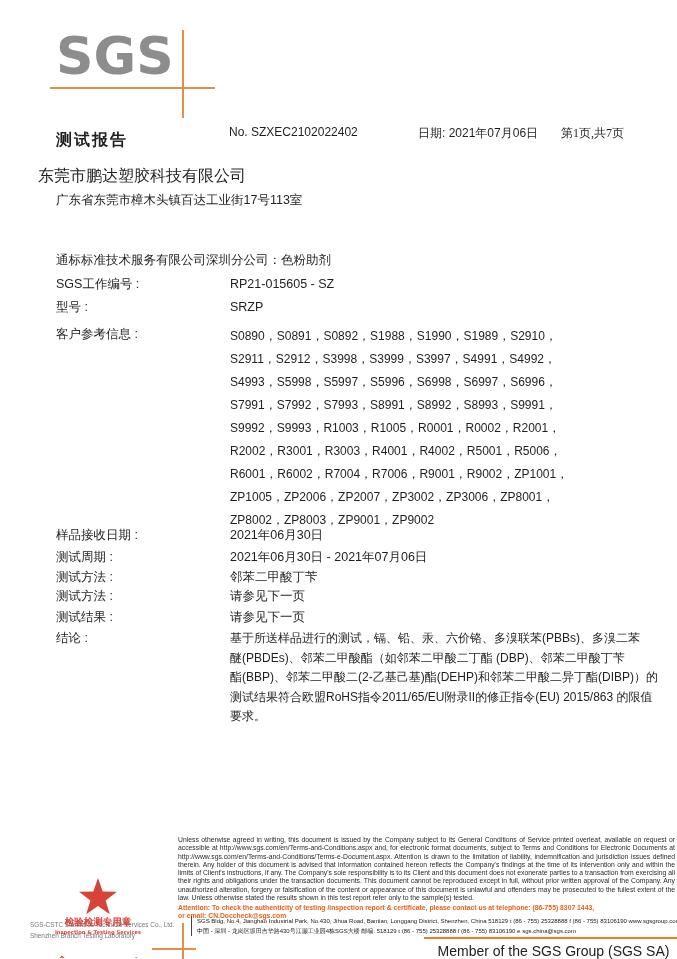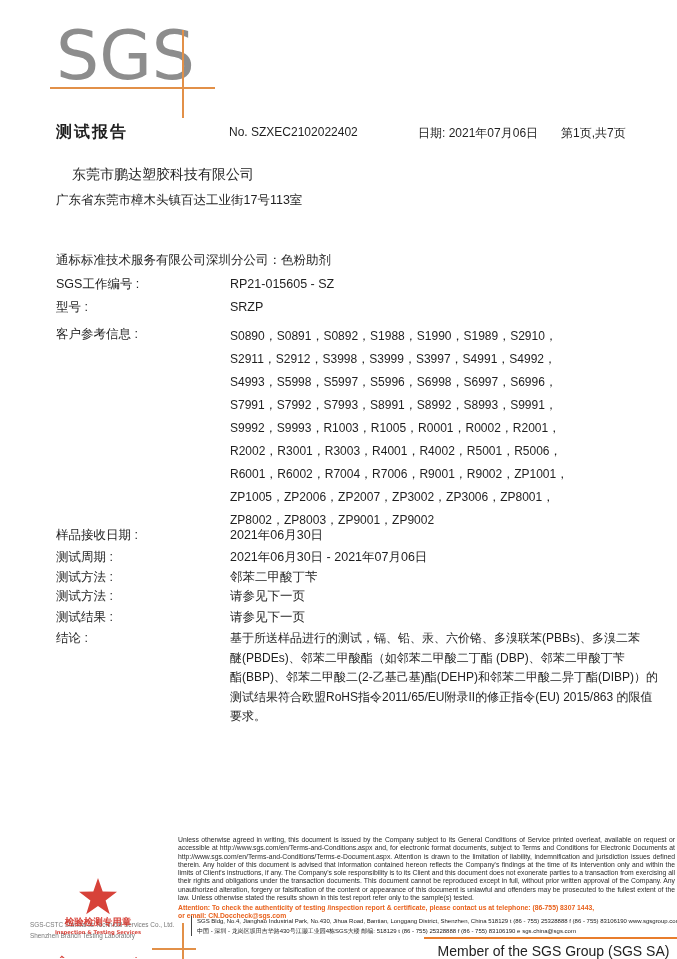--- a/index.html
+++ b/index.html
@@ -6,33 +6,33 @@
   .page{
     position:relative;width:677px;height:959px;background:#ffffff;
     margin:0 auto;overflow:hidden;
     font-family:"Liberation Sans","DejaVu Sans",sans-serif;
     color:#1f1f1f;
   }
   
   .logo{
     position:absolute;left:56px;top:26px;
     font-family:"DejaVu Sans","Liberation Sans",sans-serif;
-    font-weight:400;font-size:68px;line-height:60px;
+    font-weight:700;font-size:52px;line-height:60px;
     color:#8d8d8d;letter-spacing:0px;
   }
   .cross-v-top{position:absolute;left:182px;top:30px;width:2px;height:88px;background:#e29048;}
   .cross-h-top{position:absolute;left:50px;top:87px;width:165px;height:2px;background:#e29048;}
 
   .title-row{position:absolute;top:122px;left:0;width:677px;height:20px;}
-  .doc-title{position:absolute;left:56px;top:0;font-size:16px;font-weight:bold;letter-spacing:2px;}
+  .doc-title{position:absolute;left:56px;top:8px;font-size:16px;font-weight:bold;letter-spacing:2px;}
   .doc-no{position:absolute;left:229px;top:3px;font-size:12px;}
   .doc-date{position:absolute;left:418px;top:3px;font-size:12px;text-align:center;}
-  .doc-pages{position:absolute;left:561px;top:3px;font-size:12px;}
+  .doc-pages{position:absolute;left:561px;top:3px;font-size:12px;font-family:Liberation Serif, serif;}
 
-  .company{position:absolute;left:72px;top:166px;font-size:14px;}
+  .company{position:absolute;left:38px;top:166px;font-size:16px;}
   .address{position:absolute;left:56px;top:192px;font-size:12.5px;}
   .intro{position:absolute;left:56px;top:252px;font-size:12.5px;}
 
   
   .row{position:absolute;left:56px;display:flex;font-size:12.5px;line-height:19px;justify-content:flex-end;}
   .row .label{width:174px;flex:none;}
   .row .value{width:430px;white-space:pre-line;}
   .row.ref .value{line-height:23px;font-size:12px;}
   .row.concl .value{line-height:19.5px;font-size:12px;}
 

